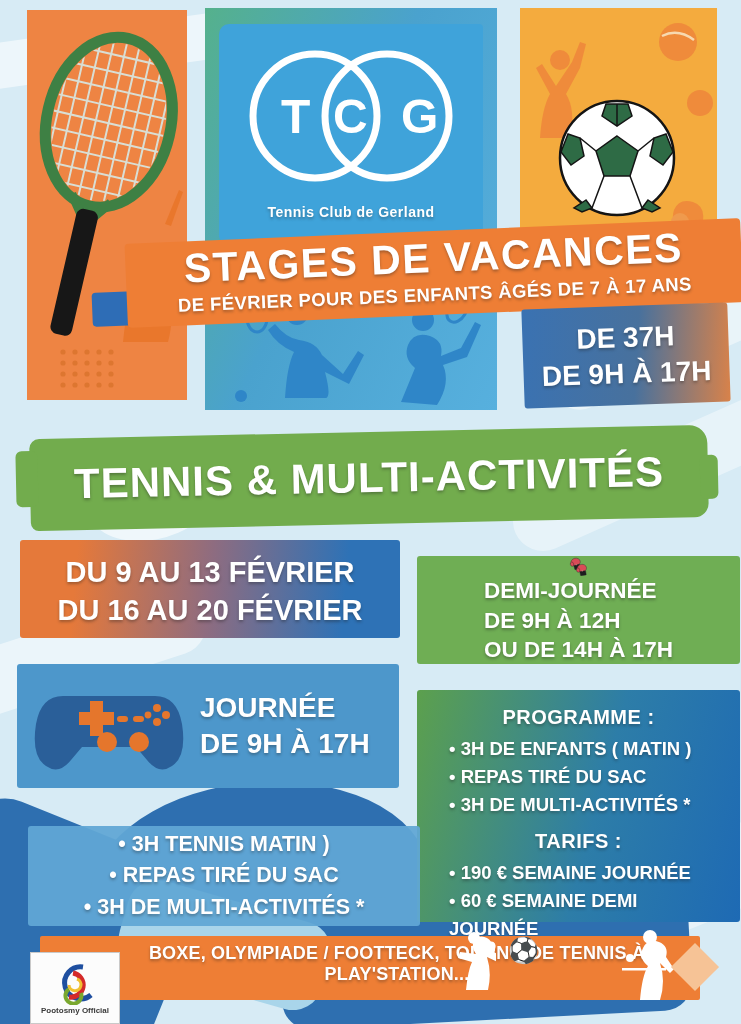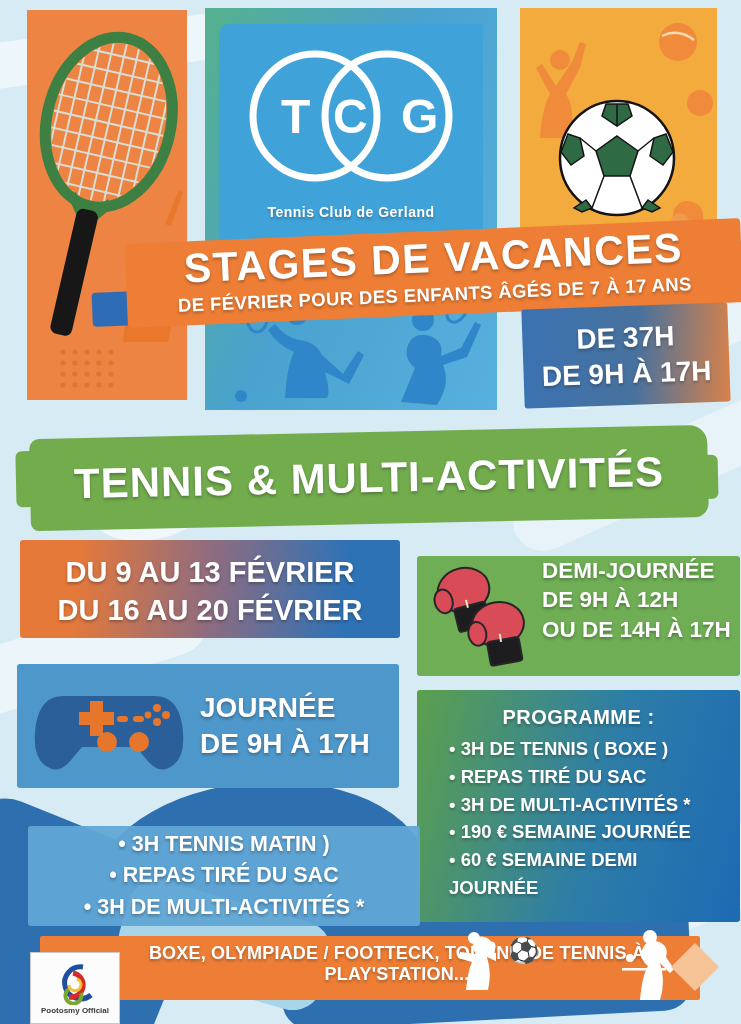--- a/index.html
+++ b/index.html
@@ -30,21 +30,21 @@
     background:linear-gradient(95deg,#3a72b2 0%,#48719d 55%,#d8824a 100%);
     text-align:center;font-size:28px;line-height:1.3;padding-top:14px;box-sizing:border-box;border-radius:3px;}
   .banner-green{left:30px;top:432px;width:678px;height:92px;background:#72ac4d;transform:rotate(-1.2deg);
     z-index:2;border-radius:10px 18px 14px 8px;text-align:center;line-height:92px;font-size:42px;letter-spacing:1px;}
   .banner-green::before{content:"";position:absolute;left:-14px;top:12px;width:22px;height:56px;background:#72ac4d;border-radius:6px;}
   .banner-green::after{content:"";position:absolute;right:-10px;top:30px;width:18px;height:44px;background:#72ac4d;border-radius:6px;}
   
   .dates-box{left:20px;top:540px;width:380px;height:98px;z-index:2;
     background:linear-gradient(95deg,#e5793a 15%,#8e6c80 50%,#2e72b6 85%);
     text-align:center;font-size:29px;line-height:1.32;padding-top:13px;box-sizing:border-box;border-radius:3px;}
-  .halfday-box{left:417px;top:556px;width:323px;height:120px;background:#6fae54;z-index:2;display:flex;border-radius:3px;}
+  .halfday-box{left:417px;top:556px;width:323px;height:108px;background:#6fae54;z-index:2;display:flex;align-items:center;border-radius:3px;flex-direction:column;}
   .halfday-box .txt{font-size:22.5px;line-height:1.3;text-align:left;}
   .fullday-box{left:17px;top:664px;width:382px;height:124px;background:#4d97cb;z-index:2;display:flex;align-items:center;border-radius:3px;}
   .fullday-box .txt{font-size:28px;line-height:1.3;}
   .program-box{left:417px;top:690px;width:323px;height:232px;z-index:2;border-radius:3px;
     background:linear-gradient(105deg,#5ca04d 0%,#2d7da8 55%,#1e6ab4 100%);
     padding:14px 24px;box-sizing:border-box;}
   .program-box .hd{text-align:center;font-size:20px;letter-spacing:.5px;margin:2px 0 6px;}
   .blist{list-style:none;margin:0;padding:0 0 0 8px;font-size:18.5px;line-height:1.5;}
   .blist li::before{content:"• ";}
   .summary-box{left:28px;top:826px;width:392px;height:100px;background:rgba(97,167,213,.94);z-index:2;border-radius:3px;
@@ -237,24 +237,25 @@
     </svg>
     <div class="txt shadow" style="">
       <div>JOURNÉE</div>
       <div>DE 9H À 17H</div>
     </div>
   </div>
 
   <div class="abs program-box">
     <div class="hd shadow">PROGRAMME :</div>
     <ul class="blist shadow">
-      <li>3H DE TENNIS ( BOXE )</li>
+      <li>3H DE ENFANTS ( MATIN )</li>
       <li>REPAS TIRÉ DU SAC</li>
       <li>3H DE MULTI-ACTIVITÉS *</li>
     </ul>
+    <div class="hd shadow" style="margin-top:12px;">TARIFS :</div>
     <ul class="blist shadow">
       <li>190 € SEMAINE JOURNÉE</li>
       <li>60 € SEMAINE DEMI JOURNÉE</li>
     </ul>
   </div>
 
   <div class="abs summary-box">
     <ul class="blist shadow">
       <li style="text-align:center;">3H TENNIS MATIN )</li>
       <li style="text-align:center;">REPAS TIRÉ DU SAC</li>

